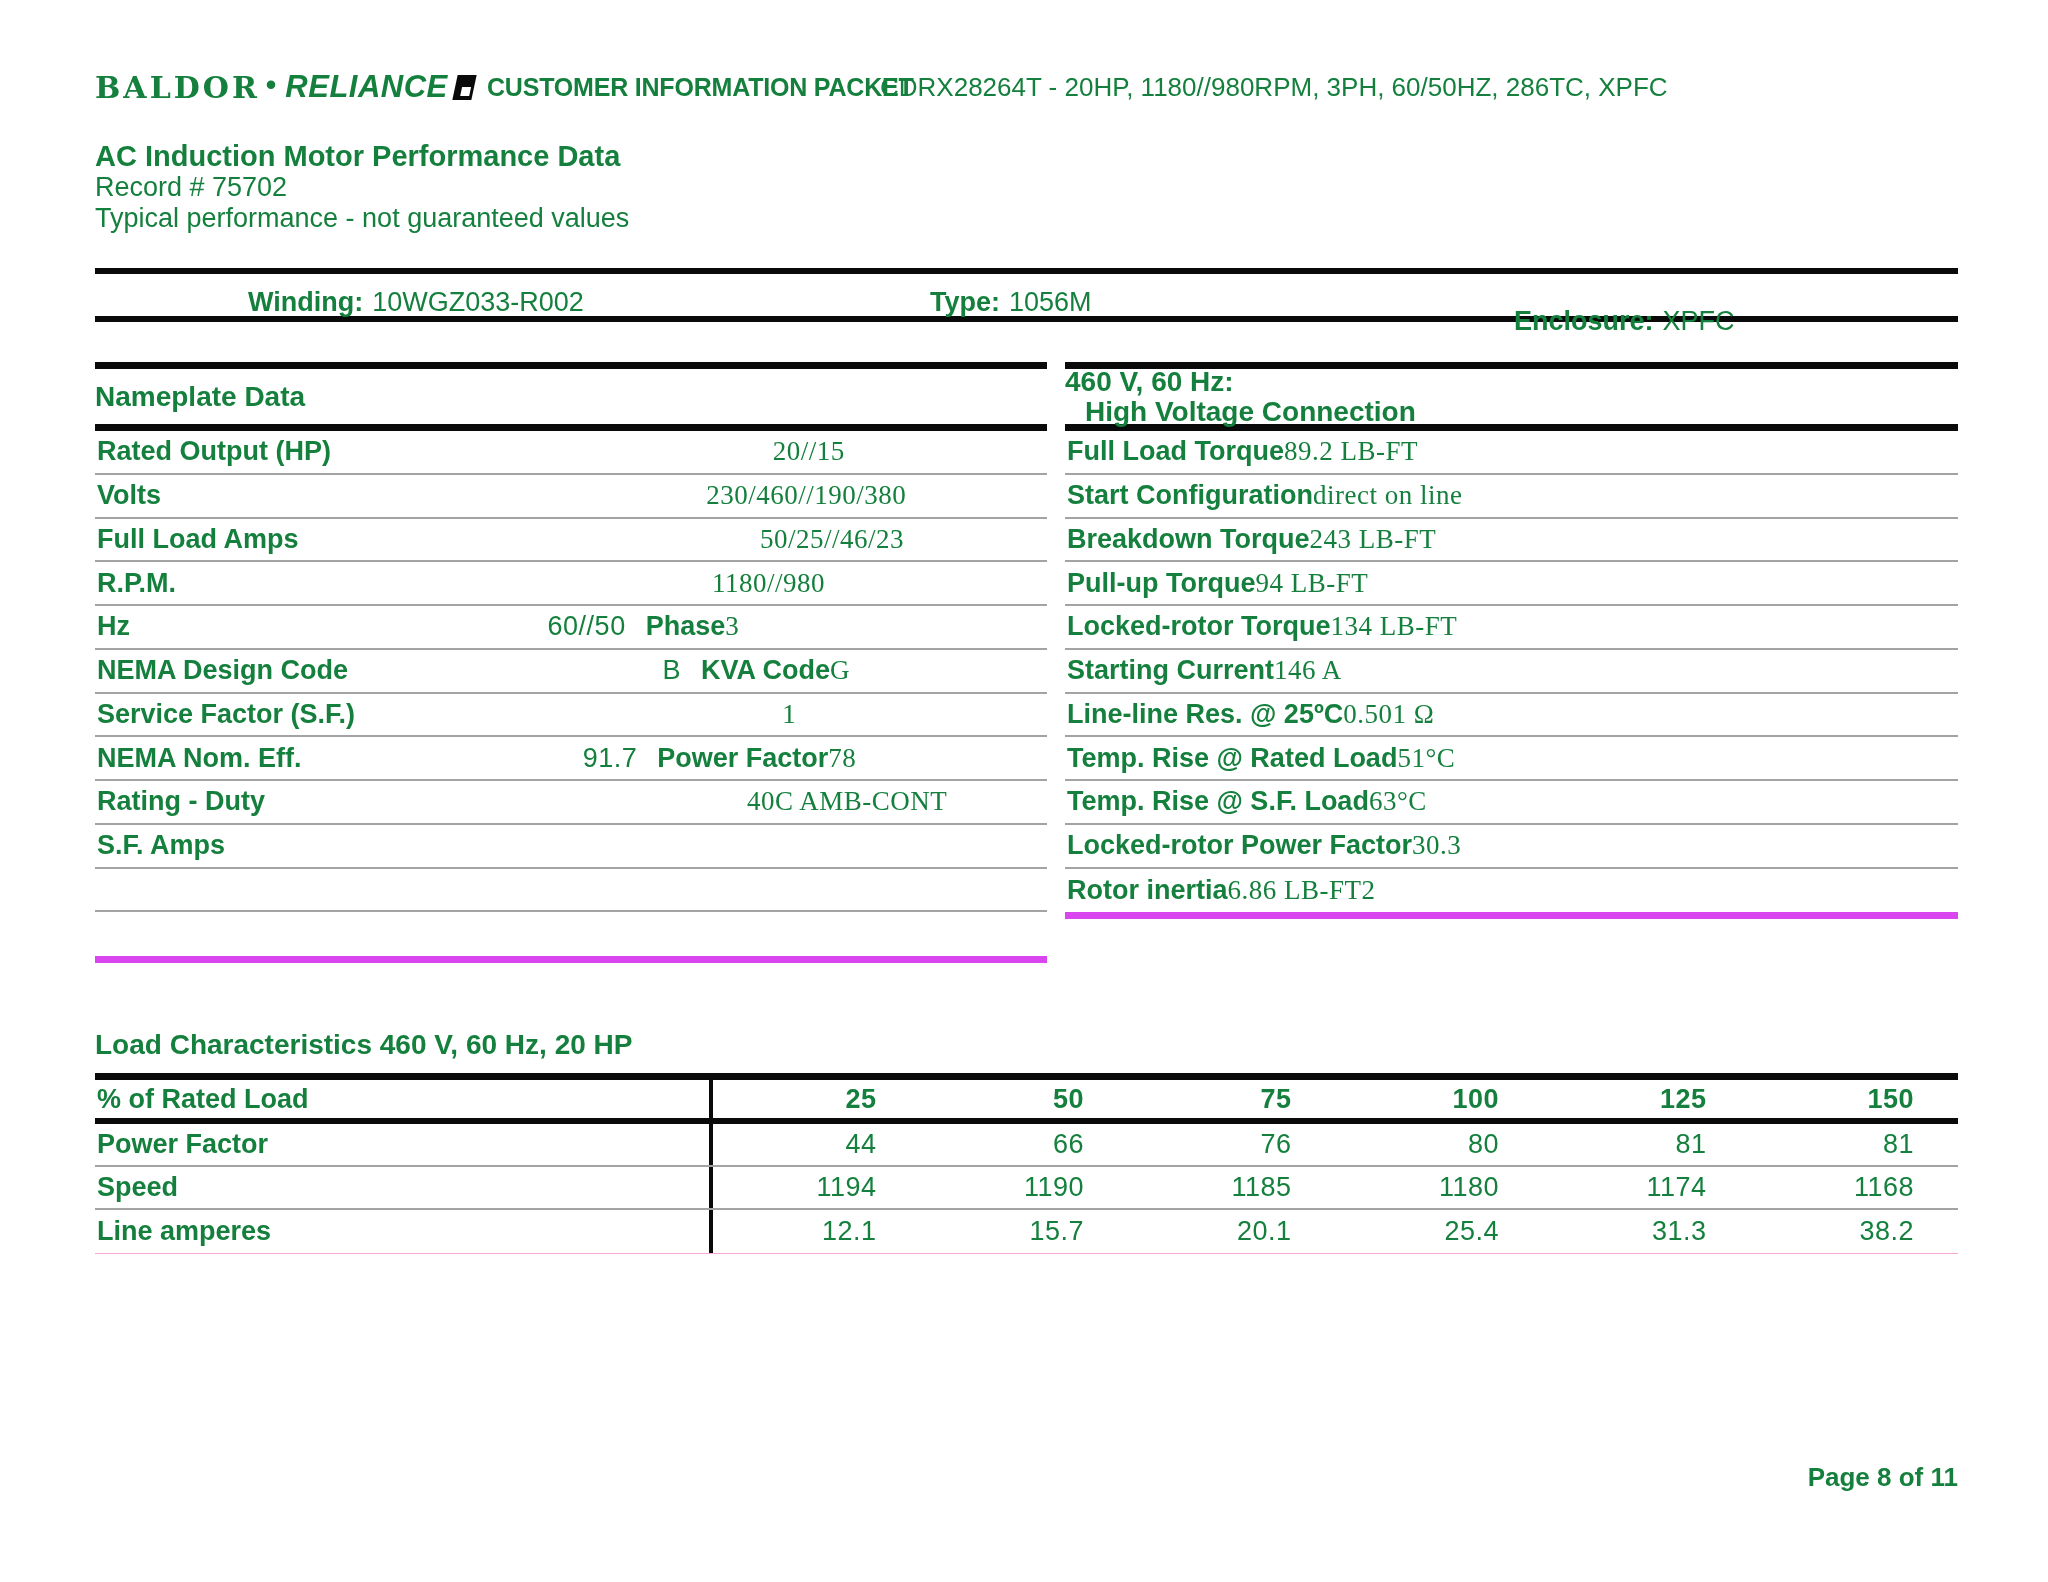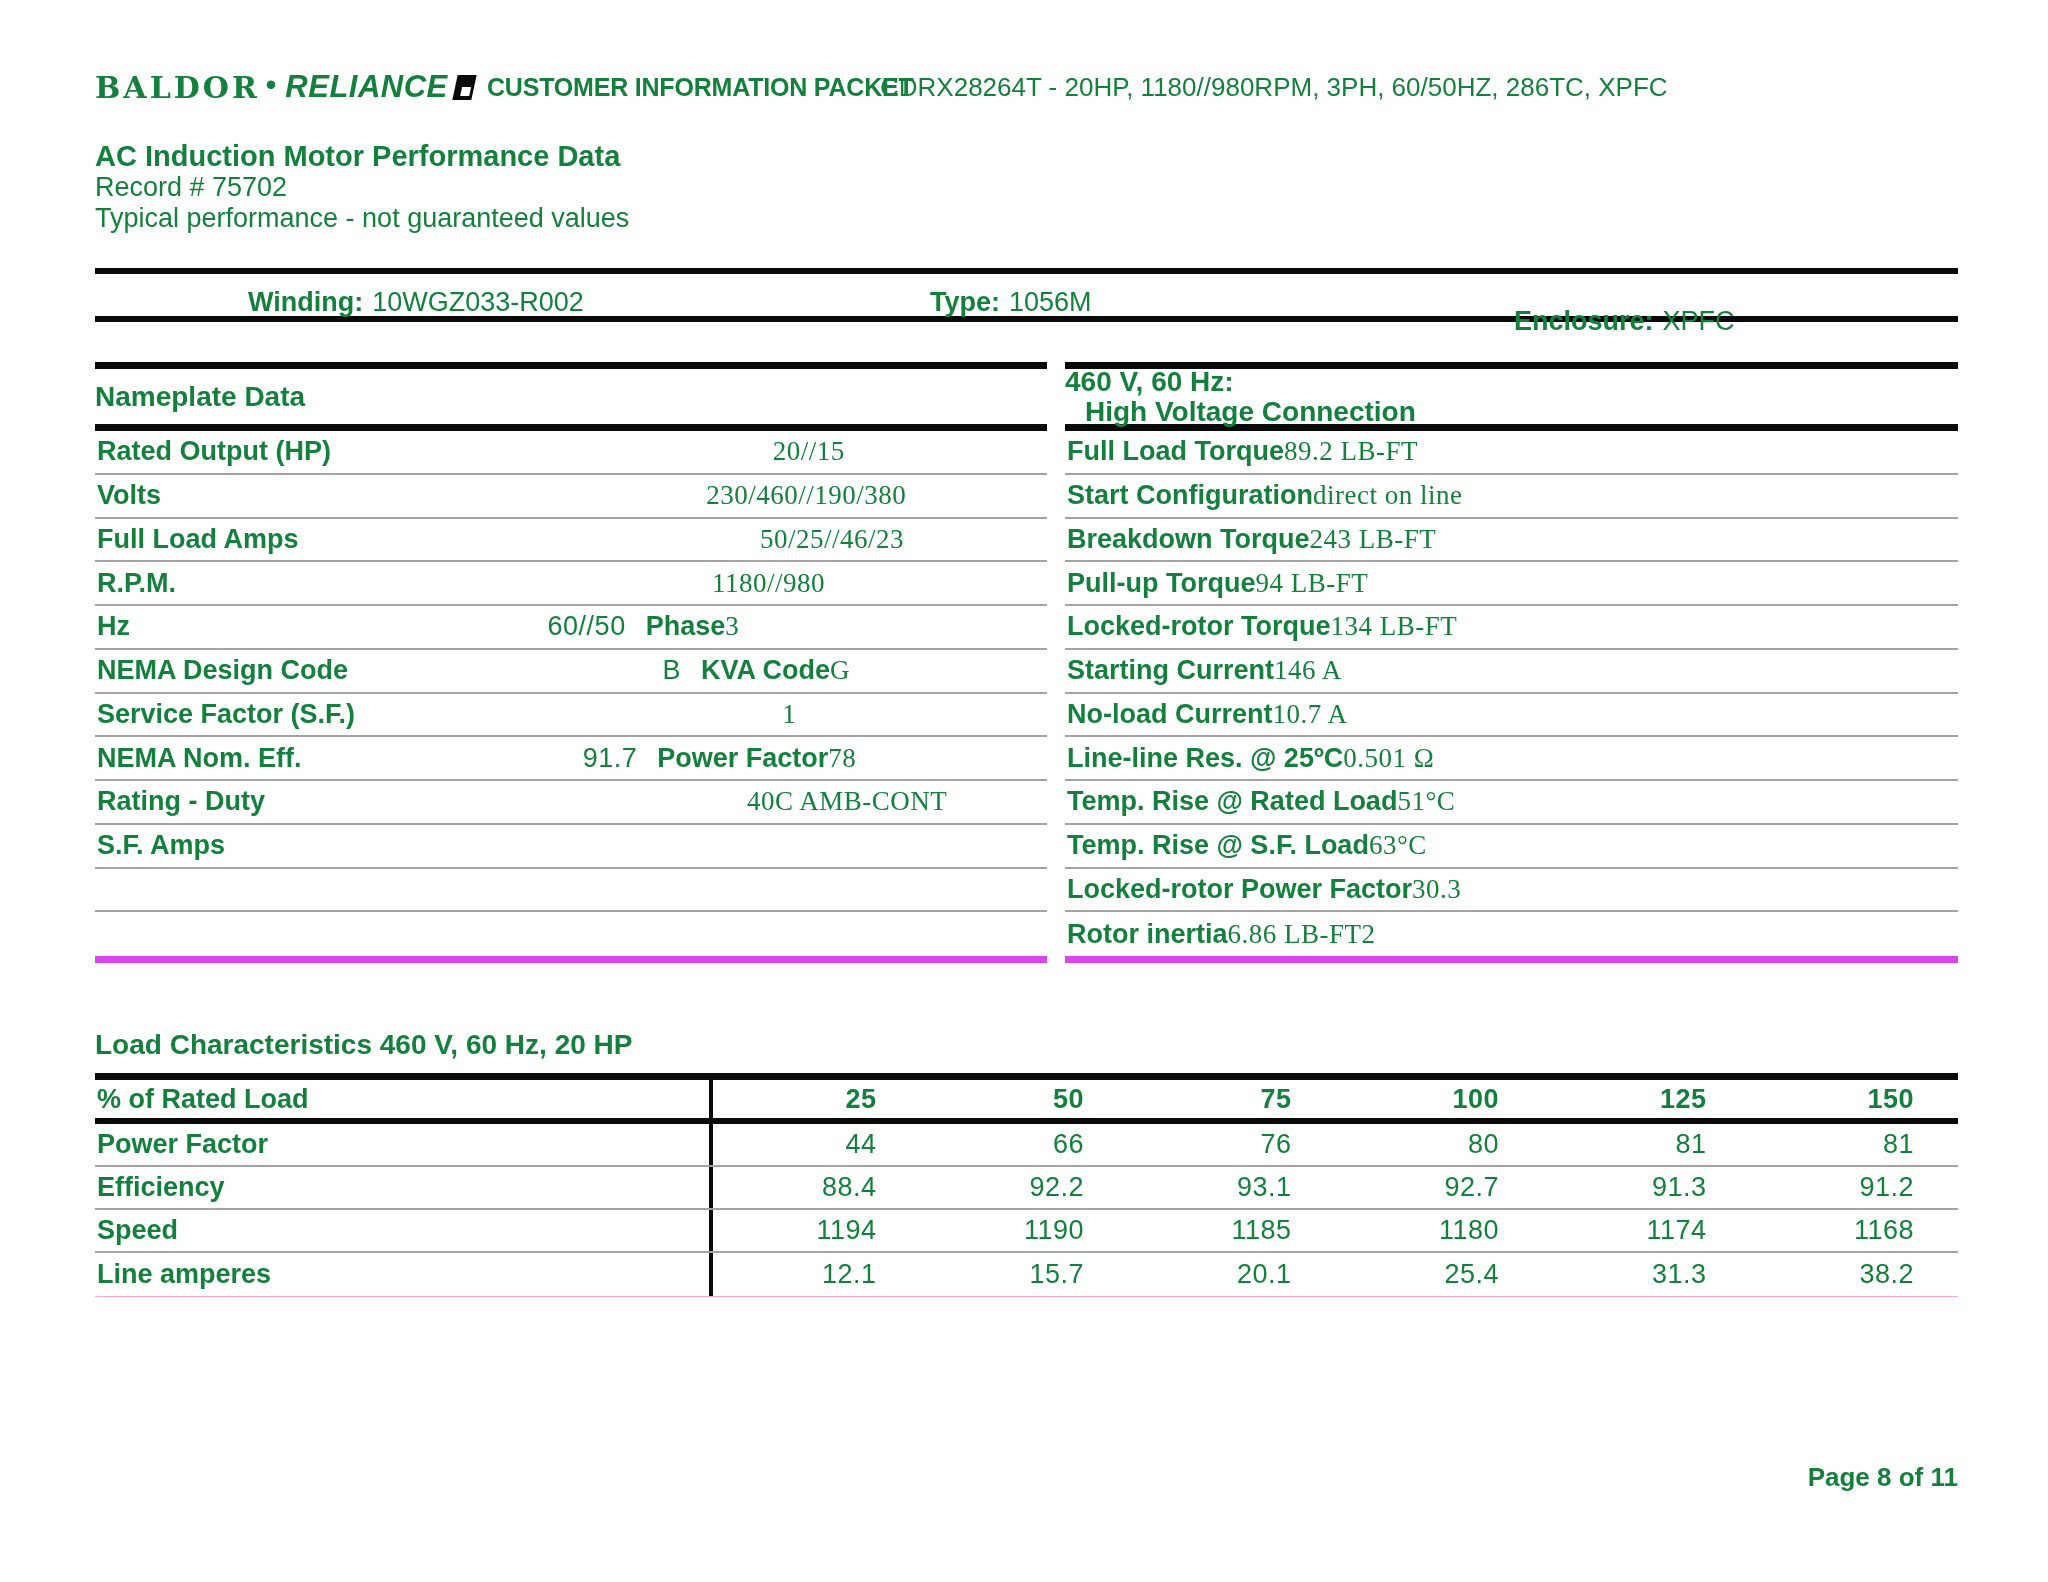--- a/index.html
+++ b/index.html
@@ -203,24 +203,20 @@
       </div>
     <div class="dt-row">
         <span class="lbl">Locked-rotor Torque</span>
         <span class="val">134 LB-FT</span>
       </div>
     <div class="dt-row">
         <span class="lbl">Starting Current</span>
         <span class="val">146 A</span>
       </div>
     <div class="dt-row">
-        <span class="lbl">No-load Current</span>
-        <span class="val">10.7 A</span>
-      </div>
-    <div class="dt-row">
         <span class="lbl">Line-line Res. @ 25ºC</span>
         <span class="val">0.501 Ω</span>
       </div>
     <div class="dt-row">
         <span class="lbl">Temp. Rise @ Rated Load</span>
         <span class="val">51°C</span>
       </div>
     <div class="dt-row">
         <span class="lbl">Temp. Rise @ S.F. Load</span>
         <span class="val">63°C</span>
@@ -250,29 +246,20 @@
     <div class="lt-row lt-body">
       <span class="lt-label">Power Factor</span>
       <span class="lt-cell">44</span>
       <span class="lt-cell">66</span>
       <span class="lt-cell">76</span>
       <span class="lt-cell">80</span>
       <span class="lt-cell">81</span>
       <span class="lt-cell">81</span>
     </div>
     <div class="lt-row lt-body">
-      <span class="lt-label">Efficiency</span>
-      <span class="lt-cell">88.4</span>
-      <span class="lt-cell">92.2</span>
-      <span class="lt-cell">93.1</span>
-      <span class="lt-cell">92.7</span>
-      <span class="lt-cell">91.3</span>
-      <span class="lt-cell">91.2</span>
-    </div>
-    <div class="lt-row lt-body">
       <span class="lt-label">Speed</span>
       <span class="lt-cell">1194</span>
       <span class="lt-cell">1190</span>
       <span class="lt-cell">1185</span>
       <span class="lt-cell">1180</span>
       <span class="lt-cell">1174</span>
       <span class="lt-cell">1168</span>
     </div>
     <div class="lt-row lt-body">
       <span class="lt-label">Line amperes</span>

